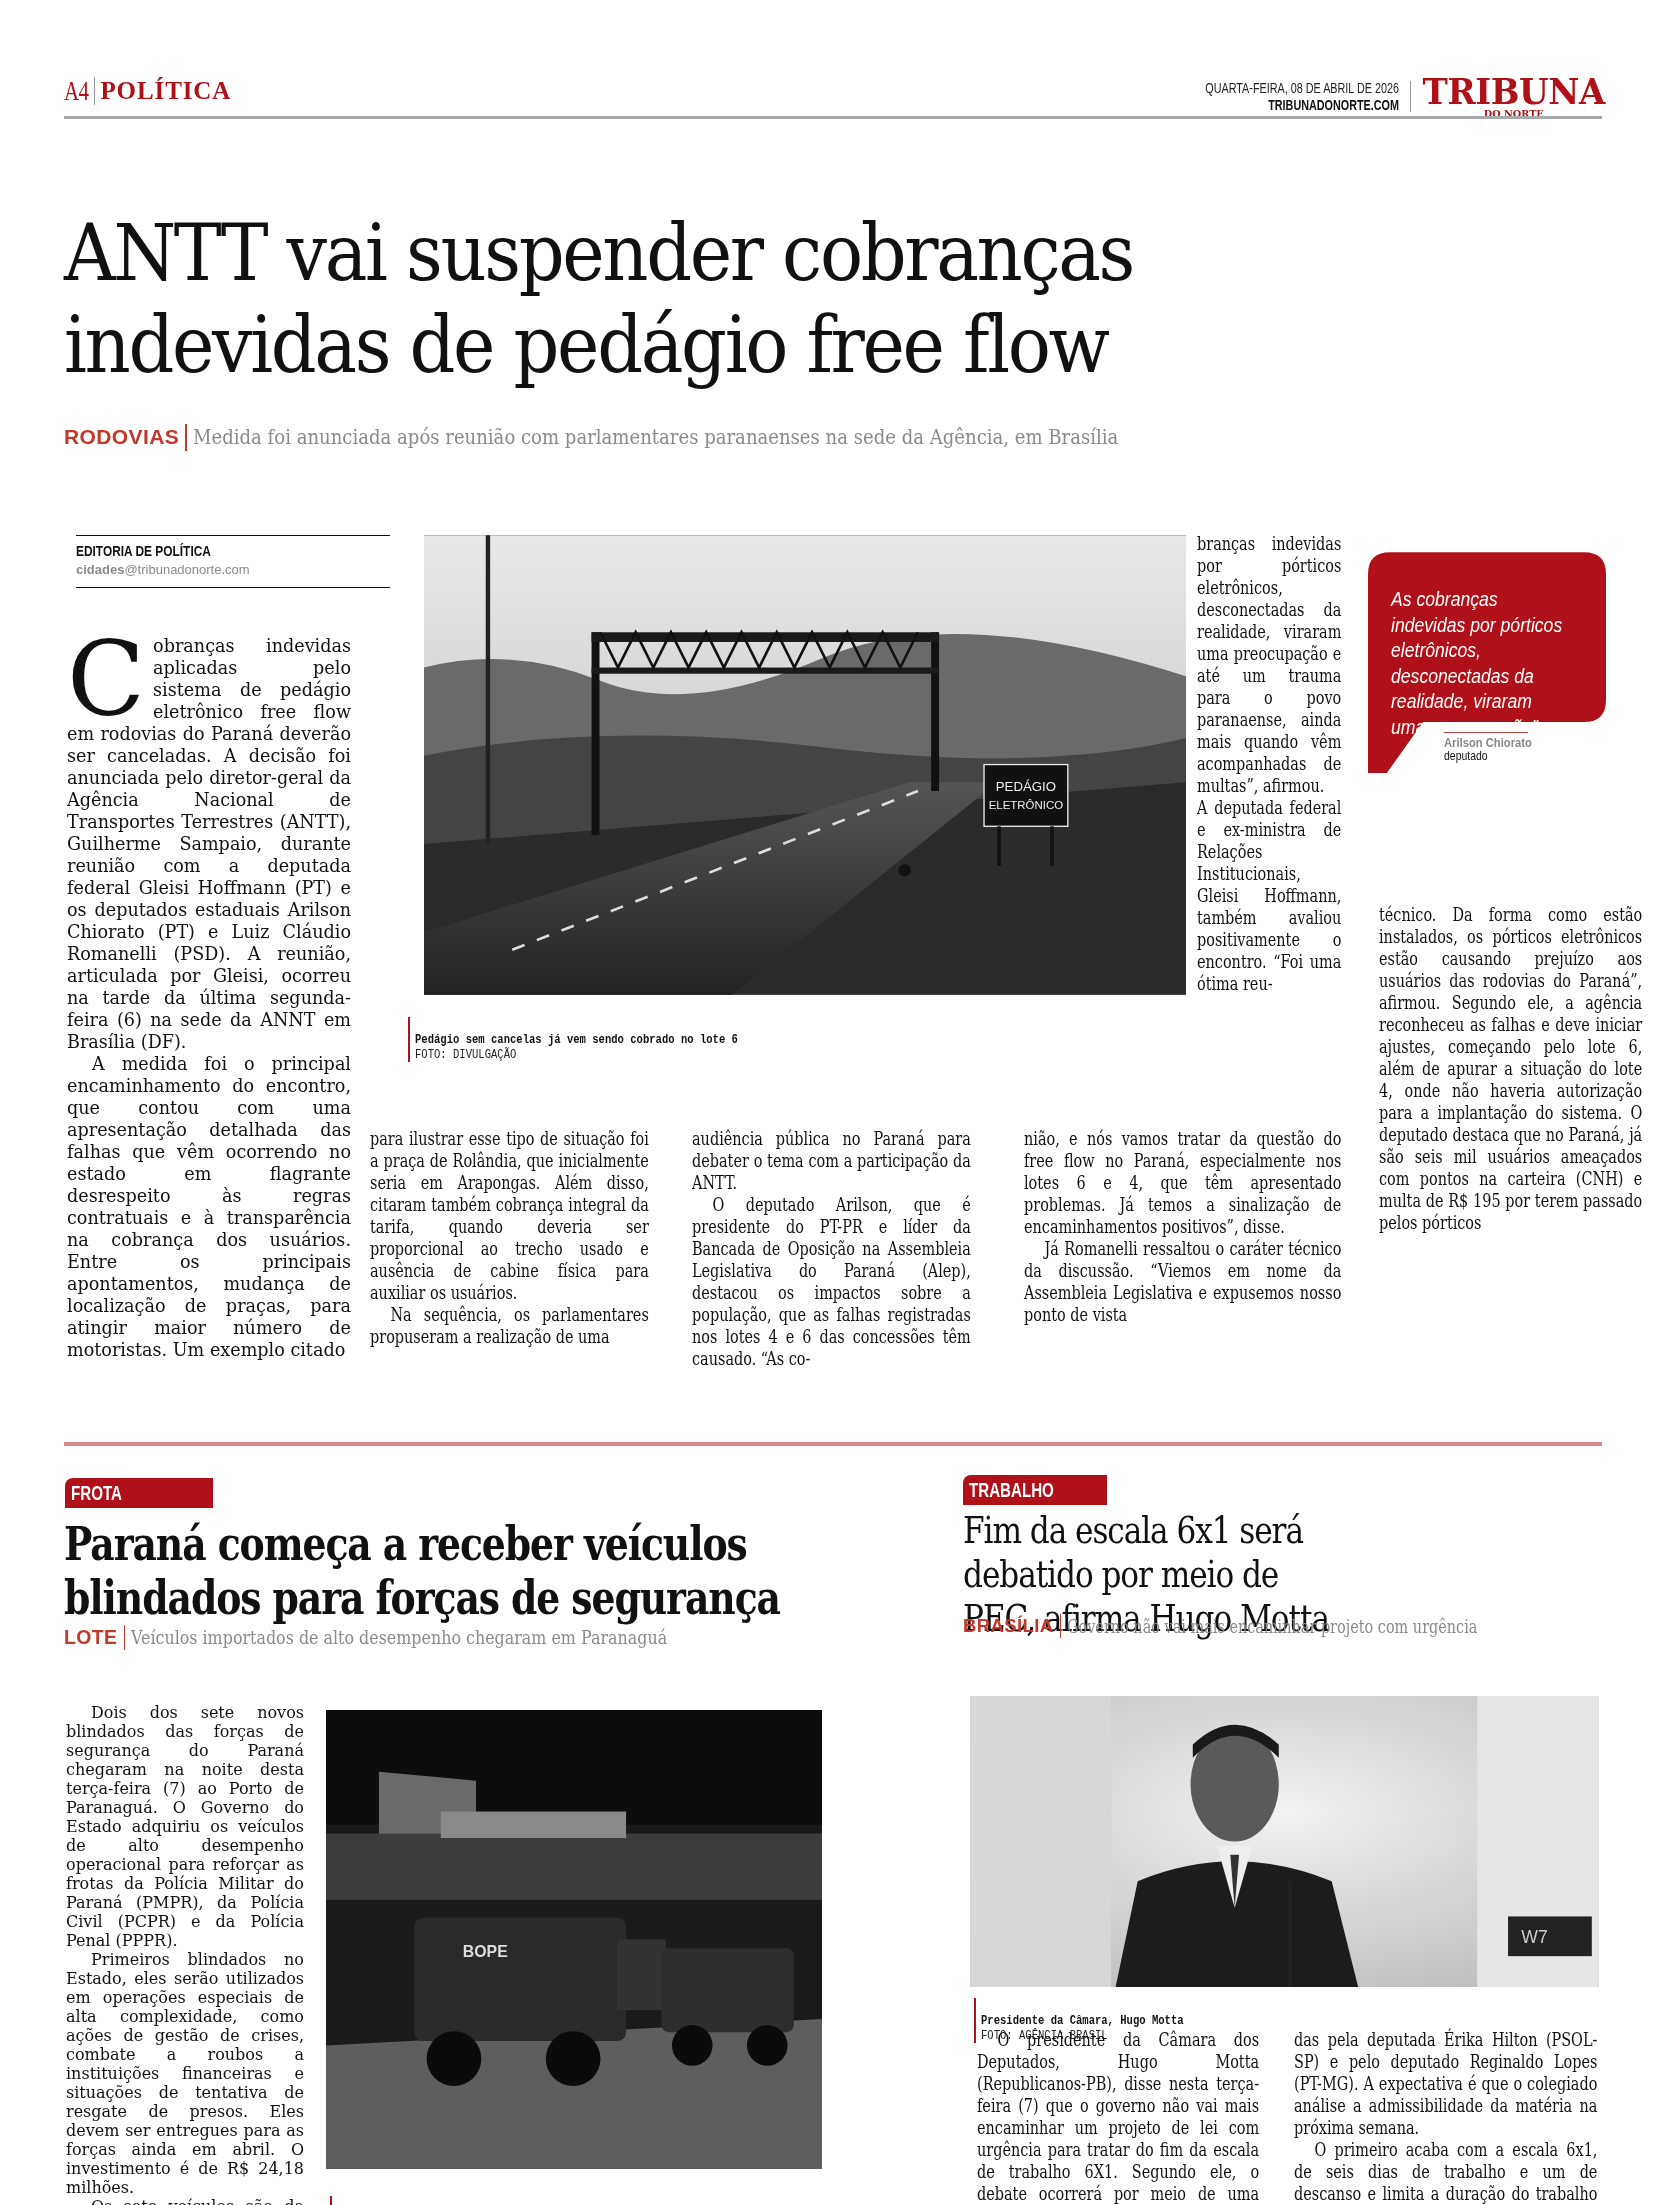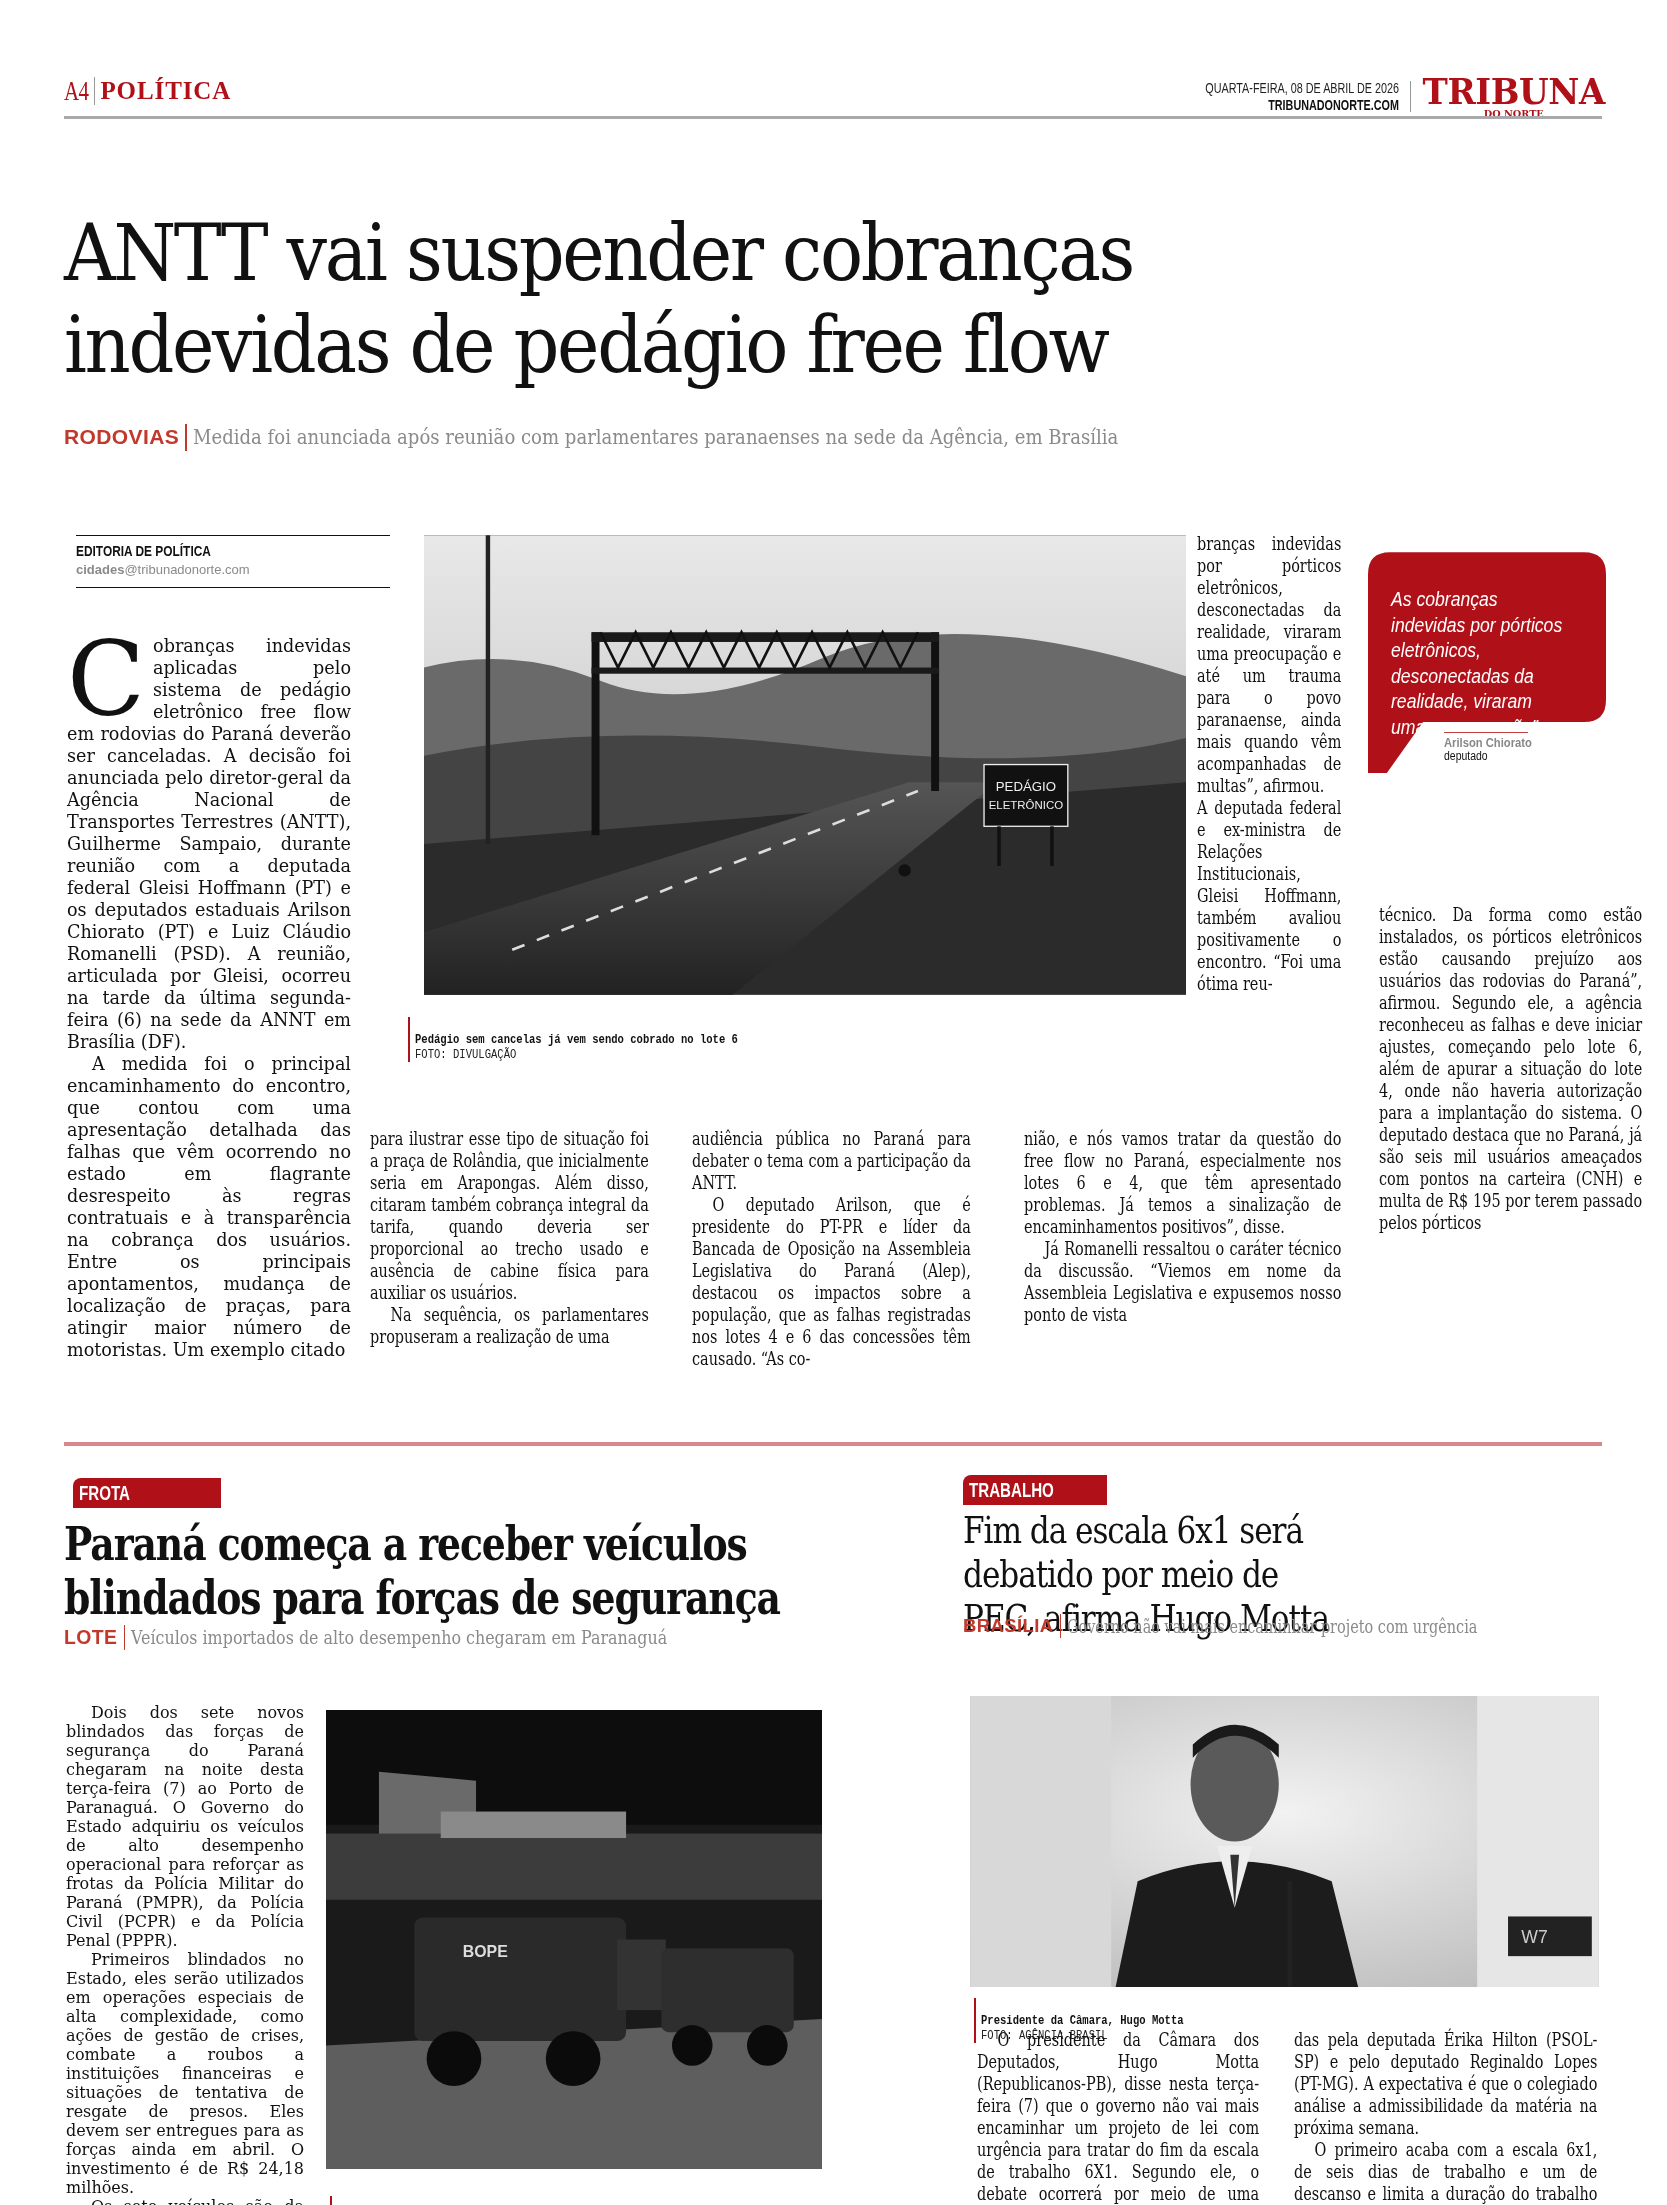--- a/index.html
+++ b/index.html
@@ -186,21 +186,21 @@
     <path d="M50 0 H490 Q540 0 540 50 V335 Q540 385 490 385 H125 L22 530 Q0 540 0 510 V50 Q0 0 50 0 Z" fill="#b01119"></path>
   </svg>
   <div class="qtext">As cobranças indevidas por pórticos eletrônicos, desconectadas da realidade, viraram uma preocupação”</div>
   <div class="qline"></div>
   <div class="qname">Arilson Chiorato</div>
   <div class="qrole">deputado</div>
 </div>
 
 <div class="abs divider"></div>
 
-<div class="abs sectag" style="left:65px; top:1478px; width:148px;margin-left:8px;">
+<div class="abs sectag" style="left:65px; top:1478px; width:148px;">
   <span>FROTA</span>
 </div>
 <div class="abs sub-title st1">
   <div>Paraná começa a receber veículos</div>
   <div>blindados para forças de segurança</div>
 </div>
 <div class="abs kicker k2">
   <span class="tag">LOTE</span>
   <span class="bar"></span>
   <span class="sub" style="display:inline-block;white-space:nowrap;transform:scaleX(0.82);transform-origin:left;">Veículos importados de alto desempenho chegaram em Paranaguá</span>

